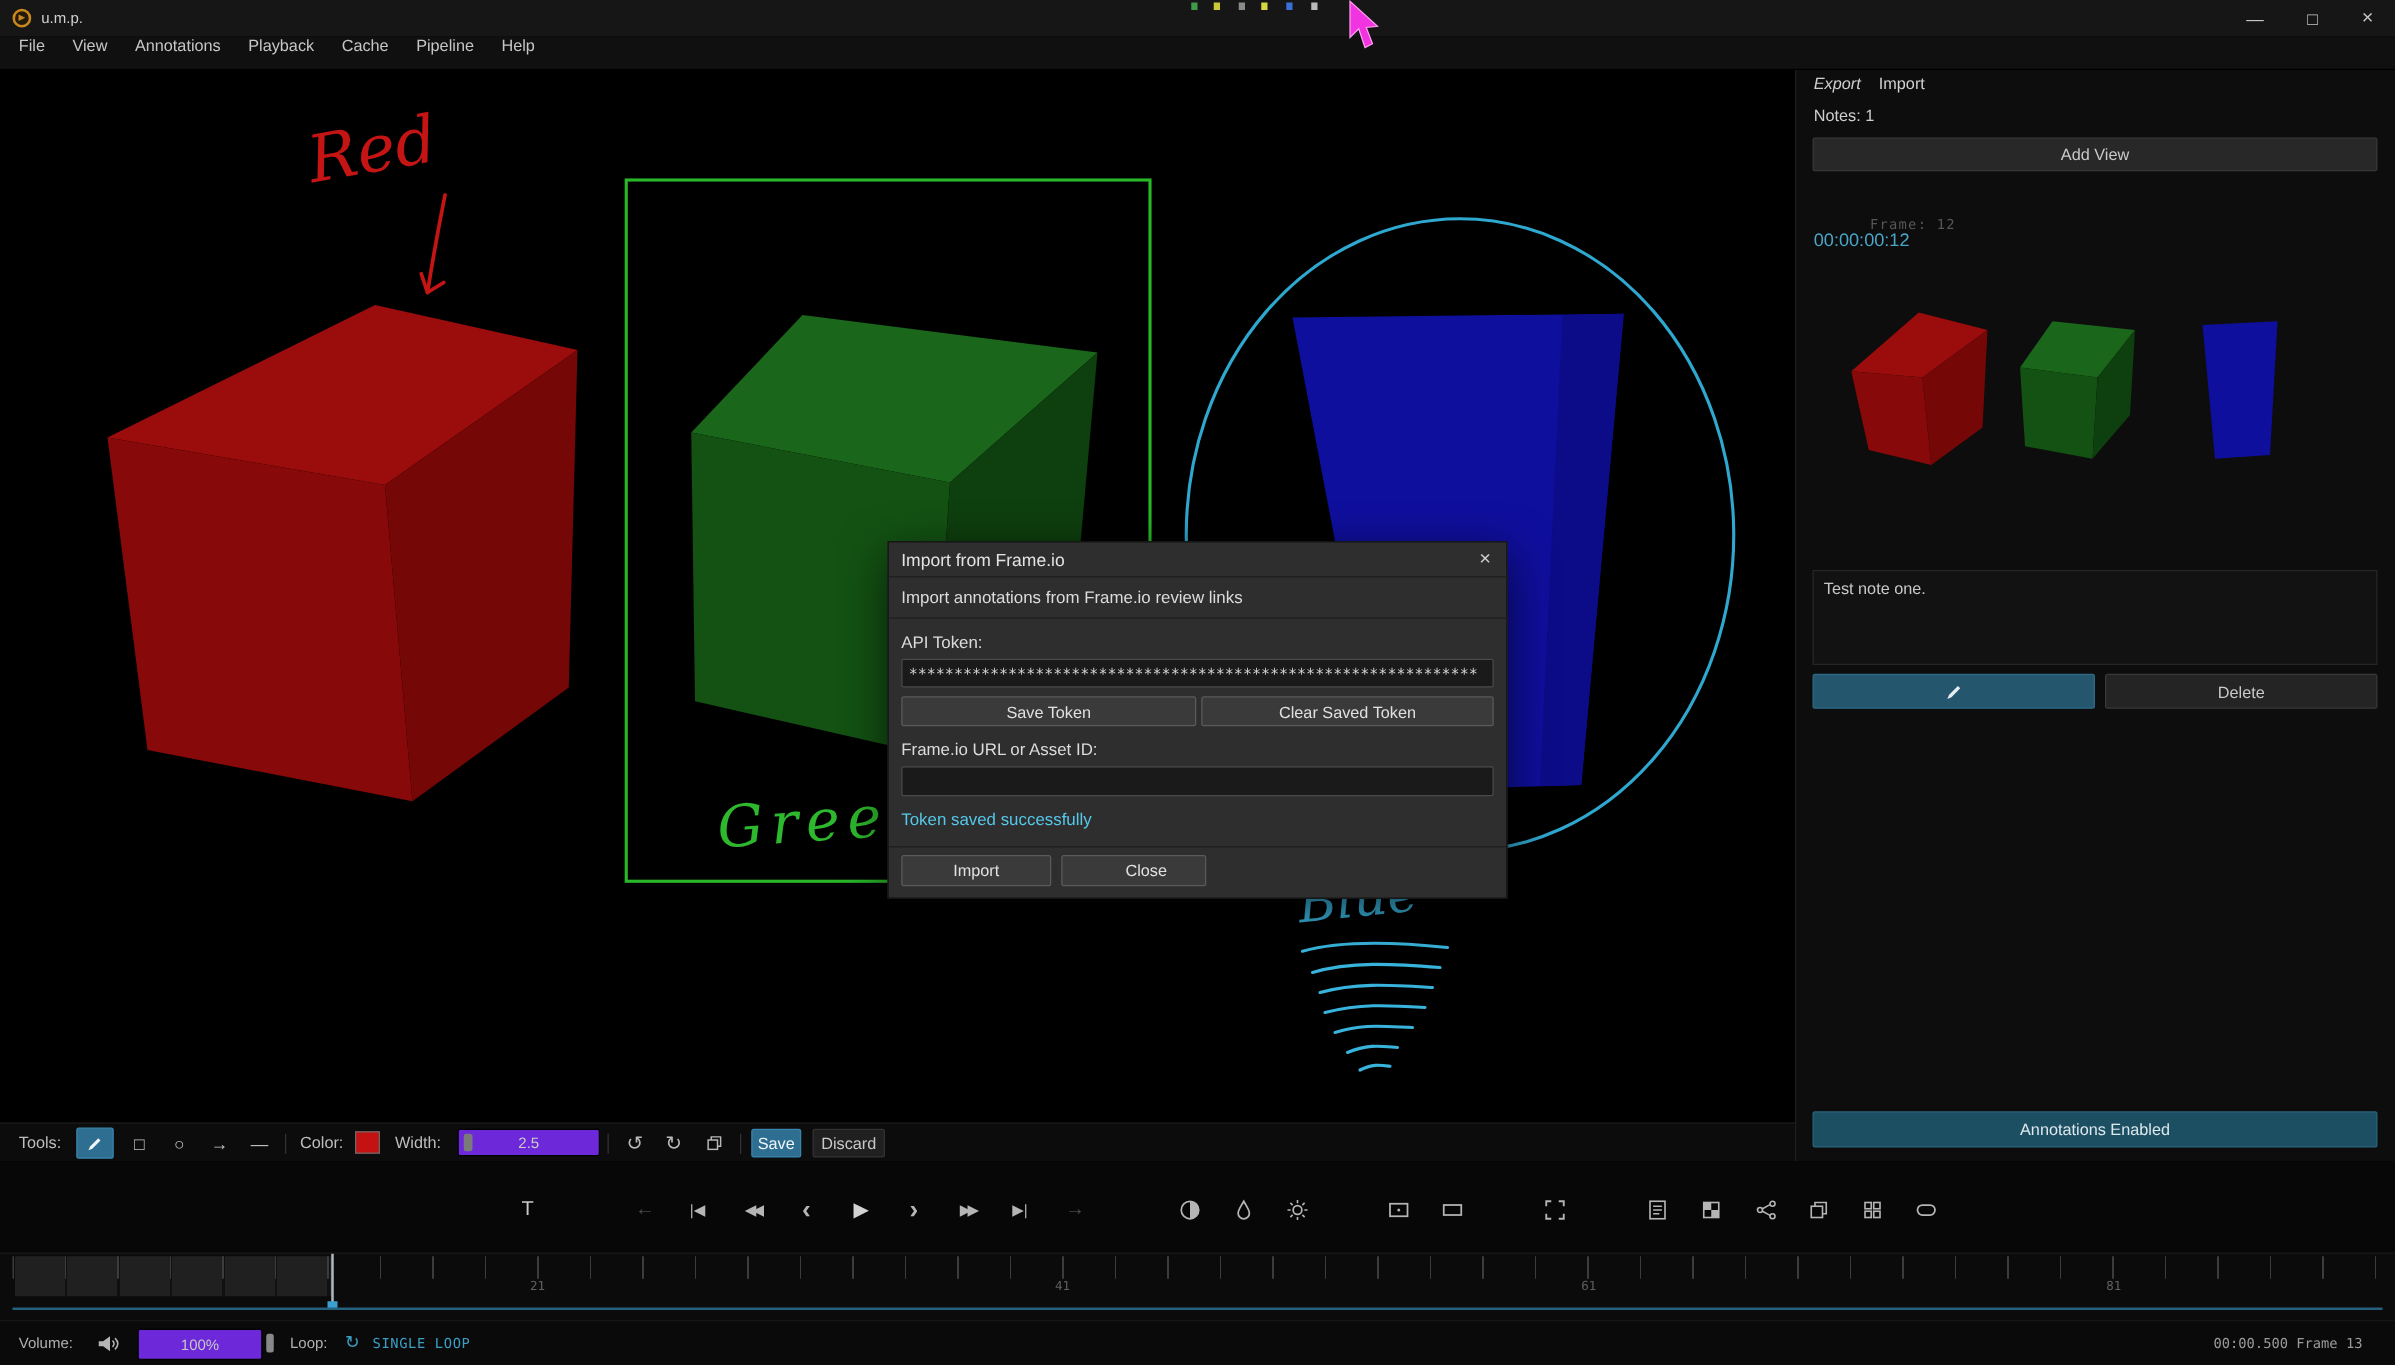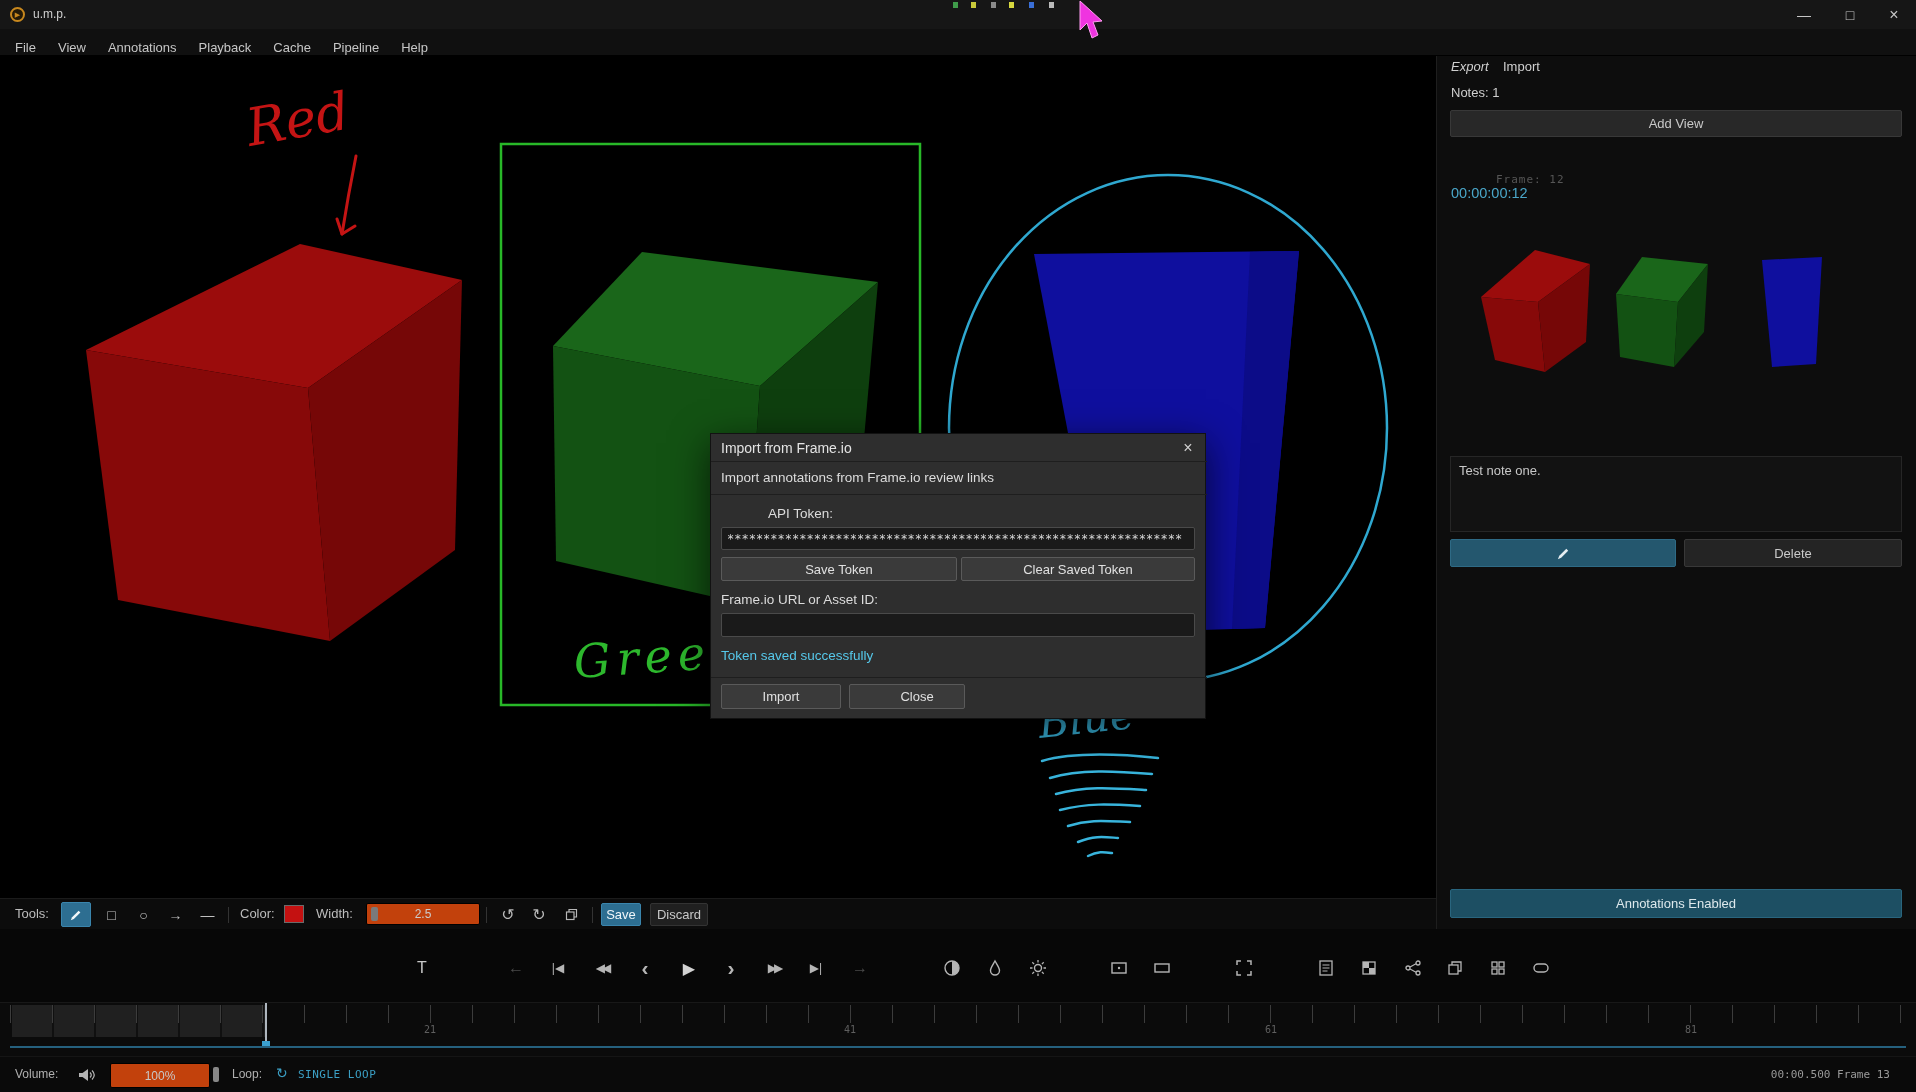--- a/index.html
+++ b/index.html
@@ -13,21 +13,21 @@
   .app-icon{position:absolute;left:10px;top:7px;width:15px;height:15px;border-radius:50%;
             border:2px solid #c8881e;box-sizing:border-box;display:flex;align-items:center;justify-content:center;
             color:#c8881e;font-size:7px;line-height:1;background:#241a08;}
   .app-title{position:absolute;left:33px;top:7px;font-size:12px;color:#cfcfcf;}
   .win-btn{position:absolute;top:0;width:44px;height:29px;display:flex;align-items:center;justify-content:center;
            color:#c5c5c5;font-size:14px;cursor:default;}
   .speck{position:absolute;top:2px;width:5px;height:6px;}
 
   
   .menubar{position:absolute;left:0;top:29px;width:1916px;height:27px;background:#101010;border-bottom:1px solid #000;
-           display:flex;align-items:flex-end;gap:22px;padding-left:15px;box-sizing:border-box;}
+           display:flex;align-items:flex-start;gap:22px;padding-left:15px;box-sizing:border-box;}
   .menu-item{font-size:13px;color:#c6c6c6;}
 
   
   .viewport{position:absolute;left:0;top:56px;width:1436px;height:842px;background:#000;}
 
   
   .sidebar{position:absolute;left:1436px;top:56px;width:480px;height:873px;background:#0d0d0d;
            border-left:1px solid #1e1e1e;box-sizing:border-box;}
   .side-link{position:absolute;top:3px;font-size:13px;color:#d0d0d0;}
   .flat-btn{background:#282828;border:1px solid #383838;color:#c9c9c9;font-size:13px;
@@ -35,21 +35,21 @@
   .teal-btn{background:#24576e;border:1px solid #2e6a85;color:#e2eef3;display:flex;align-items:center;justify-content:center;box-sizing:border-box;border-radius:2px;}
   .note-box{background:#121212;border:1px solid #262626;box-sizing:border-box;font-size:13px;color:#c8c8c8;padding:6px 8px;}
 
   
   .toolsbar{position:absolute;left:0;top:898px;width:1436px;height:31px;background:#0c0c0c;border-top:1px solid #1b1b1b;box-sizing:border-box;}
   .tb{position:absolute;top:3px;height:25px;display:flex;align-items:center;justify-content:center;box-sizing:border-box;}
   .tool-icon{color:#c0c0c0;font-size:14px;}
   .sep{position:absolute;top:8px;width:1px;height:16px;background:#333;}
   .lbl{color:#bdbdbd;font-size:13px;position:absolute;top:7px;}
   .accent-btn{background:#2d6e91;border:1px solid #3a85ad;color:#f0f6f9;border-radius:2px;}
-  .dark-box{background:#c2410c;border:1px solid #000;border-radius:2px;}
+  .dark-box{background:#6d28d9;border:1px solid #000;border-radius:2px;}
 
   
   .bottom{position:absolute;left:0;top:929px;width:1916px;height:163px;background:#070707;}
   .tbtn{position:absolute;top:950px;width:36px;height:36px;display:flex;align-items:center;justify-content:center;
         color:#b5b5b5;font-size:14px;}
   .tight{letter-spacing:-3px;padding-right:3px;}
   .dim{color:#4a4a4a;}
   .isvg{width:18px;height:18px;display:block;}
 
   
@@ -357,21 +357,21 @@
   </div>
 
   <div class="dialog">
     <div class="abs" style="left:10px;top:6px;font-size:14px;color:#e3e3e3;">Import from Frame.io</div>
     <div class="abs" style="right:6px;top:3px;width:22px;height:22px;display:flex;align-items:center;justify-content:center;font-size:16px;color:#cfcfcf;">×</div>
     <div class="dlg-sep" style="top:27px;"></div>
 
     <div class="dlg-label" style="left:10px;top:36px;">Import annotations from Frame.io review links</div>
     <div class="dlg-sep" style="top:60px;"></div>
 
-    <div class="dlg-label" style="left:10px;top:72px;margin-left:47px;">API Token:</div>
+    <div class="dlg-label" style="left:10px;top:72px;">API Token:</div>
     <input class="dark-input" style="left: 10px; top: 93px; width: 474px; height: 23px;" value="***************************************************************">
 
     <div class="dlg-btn" style="left:10px;top:123px;width:236px;height:24px;">Save Token</div>
     <div class="dlg-btn" style="left:250px;top:123px;width:234px;height:24px;">Clear Saved Token</div>
 
     <div class="dlg-label" style="left:10px;top:158px;">Frame.io URL or Asset ID:</div>
     <input class="dark-input" style="left: 10px; top: 179px; width: 474px; height: 24px;" value="">
 
     <div class="abs cyan" style="left:10px;top:214px;font-size:13.5px;">Token saved successfully</div>
     <div class="dlg-sep" style="top:243px;"></div>

